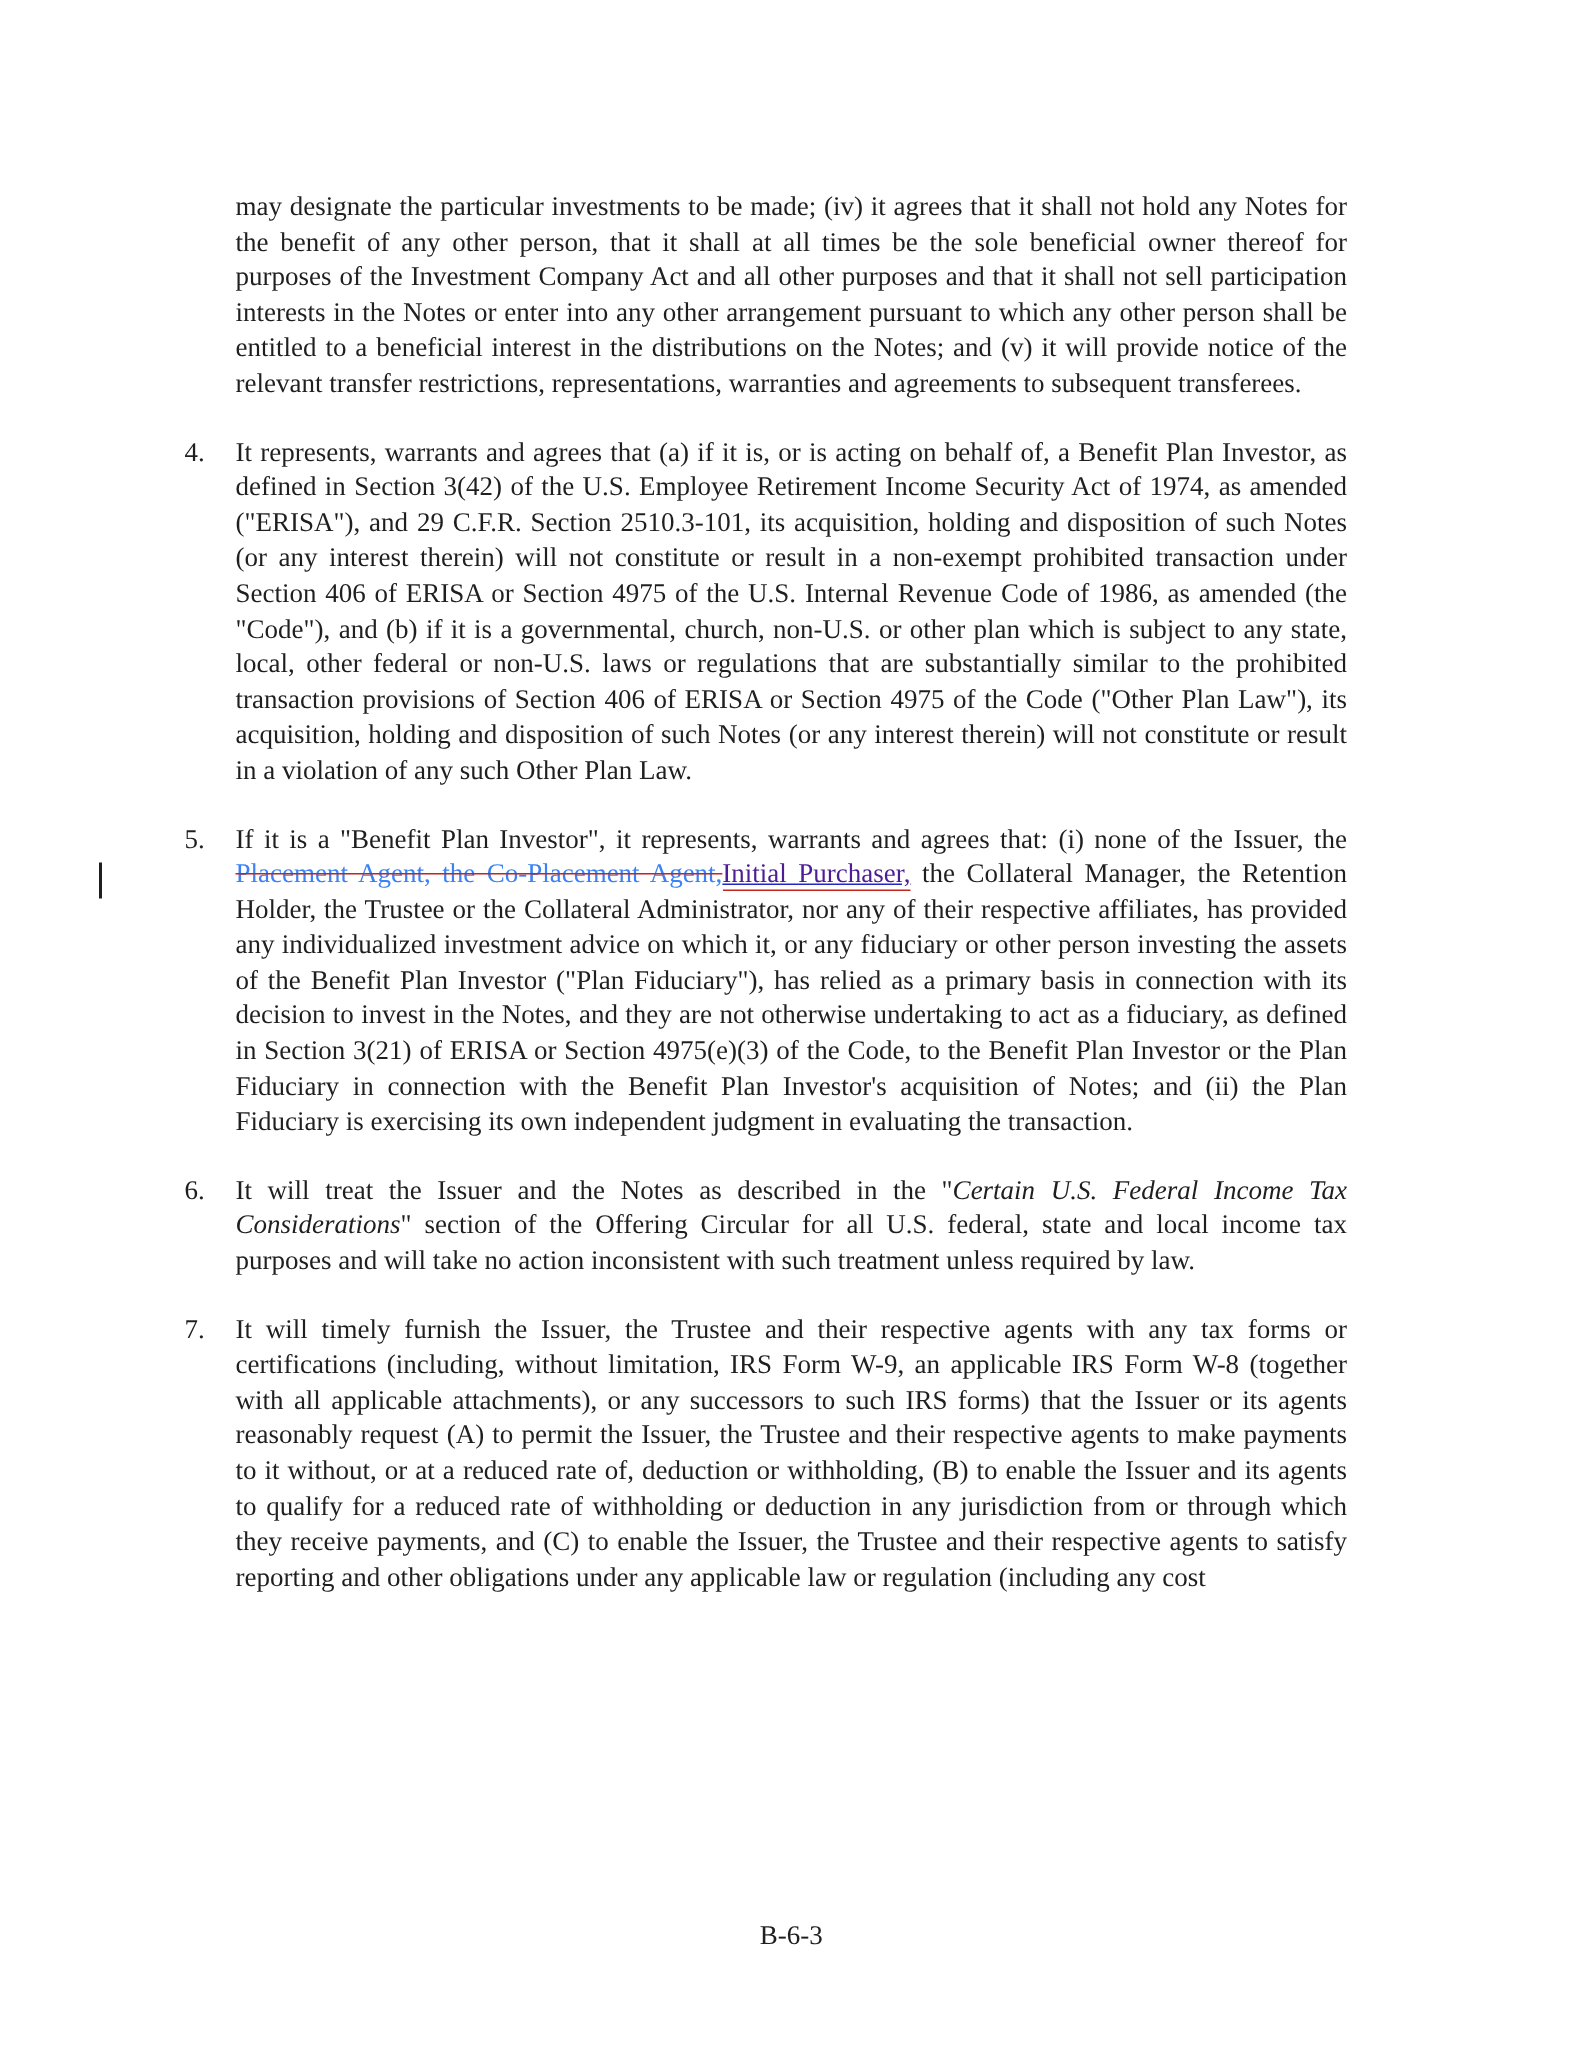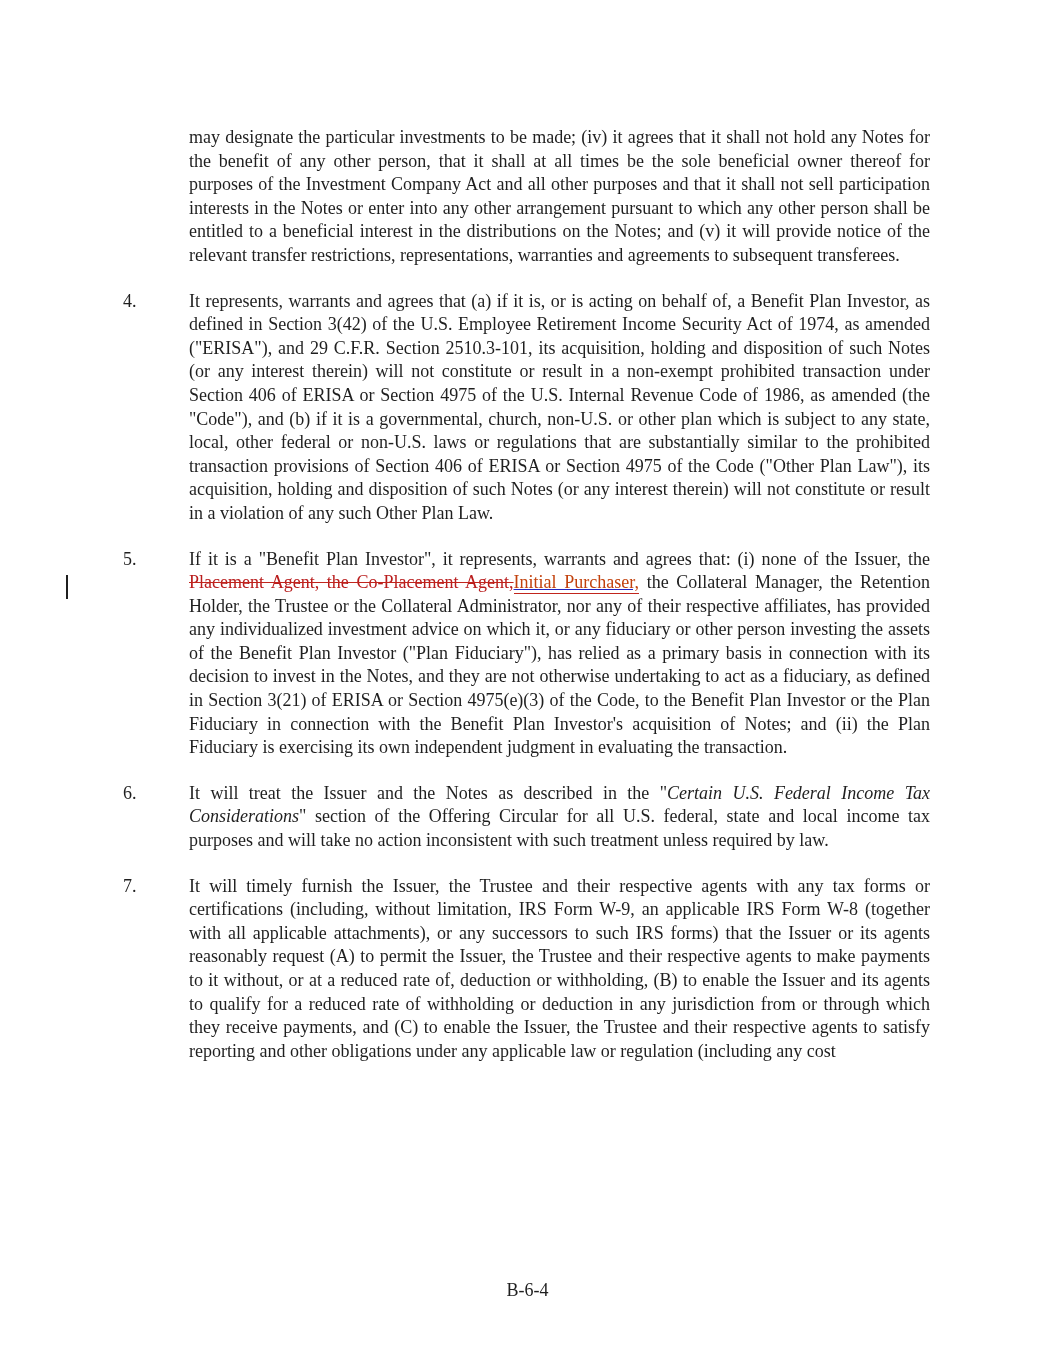--- a/index.html
+++ b/index.html
@@ -22,34 +22,34 @@
     margin-bottom: 22px;
     font-size: 18px;
     line-height: 23.6px;
   }
   .num {
     position: absolute;
     left: 0; top: 0;
     width: 62px;
   }
   .ptext {
-    margin-left: 66px;
+    margin-left: 34px;
     width: 741px;
     text-align: justify;
   }
   .run-normal { }
   .run-underline { }
   .run-italic { font-style: italic; }
   .run-deletion {
-    color: #b91c1c;
+    color: #3b82f6;
     text-decoration: line-through;
     text-decoration-color: #c1251d;
   }
   .run-insertion {
-    color: #c2410c;
+    color: #4c1d95;
     text-decoration: underline;
     text-decoration-color: #2126c4;
     border-bottom: 1px solid #c1251d;
     padding-bottom: 1px;
   }
   .change-bar {
     position: absolute;
     left: -57px; top: 27px;
     width: 2px; height: 24px;
     background: #1f1f1f;
@@ -89,14 +89,14 @@
   </section>
 
   <section class="para">
     <div class="num">7.</div>
     <div class="ptext"><span class="run-normal">It will timely furnish the Issuer, the Trustee and their respective agents with any tax forms or certifications (including, without limitation, IRS Form W-9, an applicable IRS Form W-8 (together with all applicable attachments), or any successors to such IRS forms) that the Issuer or its agents reasonably request (A) to permit the Issuer, the Trustee and their respective agents to make payments to it without, or at a reduced rate of, deduction or withholding, (B) to enable the Issuer and its agents to qualify for a reduced rate of withholding or deduction in any jurisdiction from or through which they receive payments, and (C) to enable the Issuer, the Trustee and their respective agents to satisfy reporting and other obligations under any applicable law or regulation (including any cost</span></div>
   </section>
 
 </main>
 
 <footer class="footer">
-  <span>B-6-4</span>
+  <span>B-6-3</span>
 </footer>
 
 </body></html>

